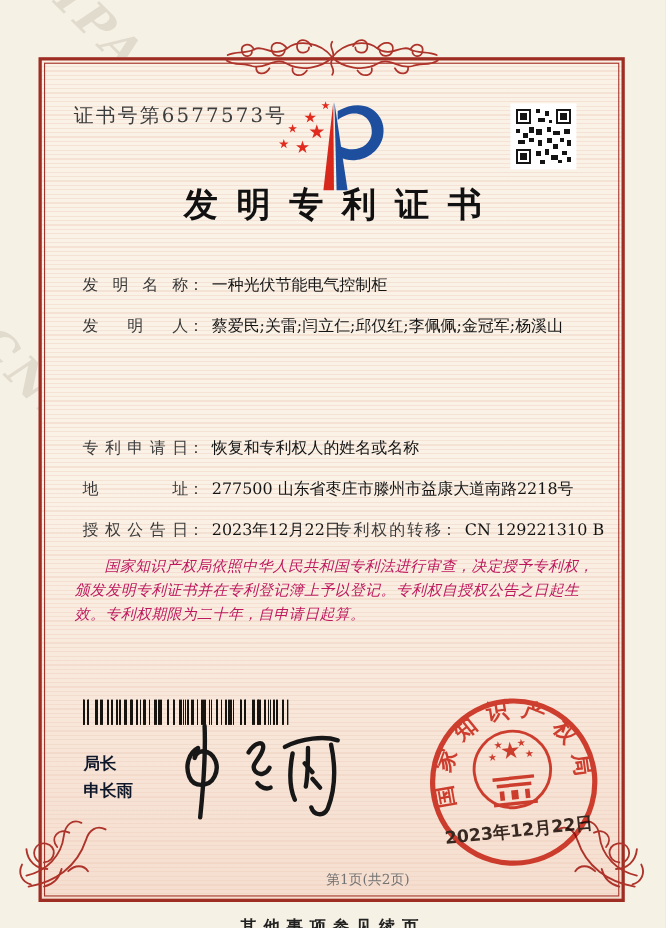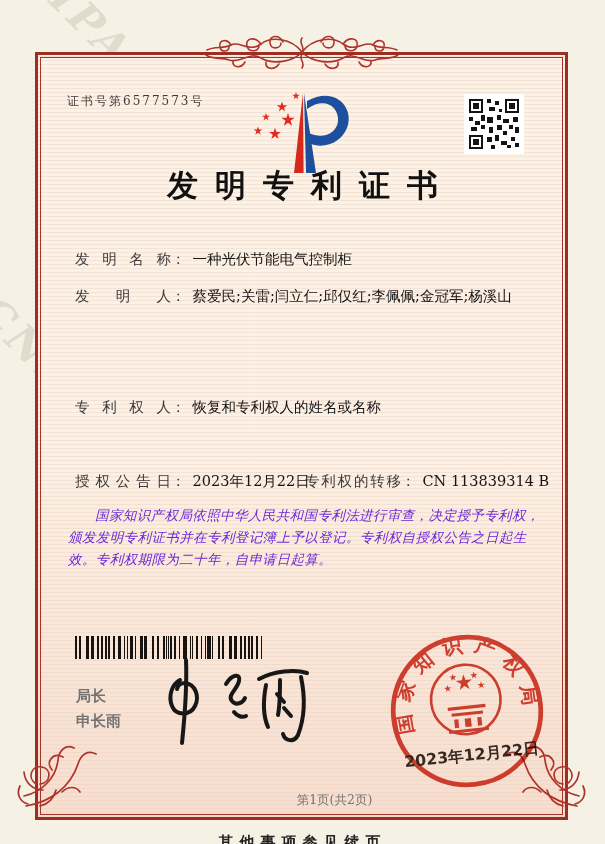--- a/index.html
+++ b/index.html
@@ -19,50 +19,50 @@
     border:3px solid #9e2d24;box-sizing:border-box;
     background:
       linear-gradient(180deg, rgba(250,242,232,0) 50%, rgba(240,205,187,0.55) 100%),
       repeating-linear-gradient(0deg, rgba(213,148,121,0.17) 0 1px, rgba(0,0,0,0) 1px 4px),
       #fbf2e7;
   }
   .frame::before{
     content:"";position:absolute;inset:2px;border:1px solid #a5342a;pointer-events:none;
   }
   .ornament{position:absolute;pointer-events:none;}
-  .cert-no{position:absolute;left:67px;top:93px;font-size:12px;letter-spacing:2px;color:#3c3c3c;}
+  .cert-no{position:absolute;left:67px;top:93px;font-size:18px;letter-spacing:2px;color:#3c3c3c;}
   .qr{position:absolute;left:464px;top:94px;width:60px;height:60px;background:#fff;padding:3px;box-sizing:border-box;}
   .logo{position:absolute;left:250px;top:84px;width:104px;height:92px;}
   .title{
     position:absolute;left:0;top:165px;width:100%;text-align:center;
     font-size:31px;font-weight:bold;letter-spacing:17px;padding-left:17px;box-sizing:border-box;color:#111;font-family:Liberation Serif, serif;
   }
   .row{position:absolute;left:75px;width:470px;font-size:14.5px;color:#161616;}
   .row .lbl{
     display:inline-block;width:96px;text-align:justify;text-align-last:justify;
     vertical-align:top;color:#3a3a3a;
   }
   .row .colon{color:#3a3a3a;margin-right:7px;}
   .row .val{color:#141414;}
   .r1{top:250px}.r2{top:287px}.r3{top:324px}.r4{top:361px}.r5{top:398px}.r6{top:435px}.r7{top:472px}
   .pair2{position:absolute;left:230px;top:0;white-space:nowrap;}
   .pairwrap{position:relative;}
   .paras{
     position:absolute;left:68px;top:505px;width:473px;
-    font-size:13.5px;line-height:1.62;color:#6d28d9;font-style:italic;letter-spacing:0.4px;
+    font-size:13.5px;line-height:1.62;color:#be185d;font-style:italic;letter-spacing:0.4px;
   }
   .paras p{margin:0 0 6px 0;text-indent:2em;}
   .barcode{
     position:absolute;left:75px;top:636px;width:187px;height:23px;
     background-image:
       repeating-linear-gradient(90deg,#17130f 0 2px,rgba(0,0,0,0) 2px 5px,#17130f 5px 6px,rgba(0,0,0,0) 6px 11px),
       repeating-linear-gradient(90deg,#17130f 0 1px,rgba(0,0,0,0) 1px 4px,#17130f 4px 6px,rgba(0,0,0,0) 6px 13px);
   }
-  .signer{position:absolute;left:76px;top:684px;font-family:Liberation Serif, serif;
-    font-size:15px;font-weight:600;color:#737373;line-height:1.65;}
+  .signer{position:absolute;left:76px;top:684px;font-family:Liberation Mono, monospace;
+    font-size:15px;font-weight:600;color:#0f172a;line-height:1.65;}
   .signature{position:absolute;left:146px;top:650px;width:185px;height:100px;}
   .seal{position:absolute;left:388px;top:632px;width:158px;height:158px;mix-blend-mode:multiply;}
   .page-num{position:absolute;left:0;top:792px;width:100%;text-align:center;font-size:12.5px;color:#737373;margin-left:32px;}
   .cont-note{position:absolute;left:0;top:833px;width:100%;text-align:center;font-size:15px;font-weight:bold;color:#222;letter-spacing:6px;}
 </style>
 </head>
 <body>
 
 <div class="page">
 
@@ -170,25 +170,28 @@
 
   <div class="title">发明专利证书</div>
 
   <div class="row r1">
     <span class="lbl">发明名称</span><span class="colon">：</span><span class="val">一种光伏节能电气控制柜</span>
   </div>
   <div class="row r2">
     <span class="lbl">发明人</span><span class="colon">：</span><span class="val">蔡爱民;关雷;闫立仁;邱仅红;李佩佩;金冠军;杨溪山</span>
   </div>
   <div class="row r5">
-    <span class="lbl">专利权人</span><span class="colon">：</span><span class="val">恢复和专利权人的姓名或名称</span>
+    <span class="lbl">专利申请日</span><span class="colon">：</span><span class="val">恢复和专利权人的姓名或名称</span>
+  </div>
+  <div class="row r6">
+    <span class="lbl">地址</span><span class="colon">：</span><span class="val">277500 山东省枣庄市滕州市益康大道南路2218号</span>
   </div>
   <div class="row r7 pairwrap">
     <span><span class="lbl">授权公告日</span><span class="colon">：</span><span class="val">2023年12月22日</span></span>
-    <span class="pair2"><span class="lbl">专利权的转移</span><span class="colon">：</span><span class="val">CN 113839314 B</span></span>
+    <span class="pair2"><span class="lbl">专利权的转移</span><span class="colon">：</span><span class="val">CN 129221310 B</span></span>
   </div>
 
   <div class="paras">
     <p>国家知识产权局依照中华人民共和国专利法进行审查，决定授予专利权，颁发发明专利证书并在专利登记簿上予以登记。专利权自授权公告之日起生效。专利权期限为二十年，自申请日起算。</p>
   </div>
 
   <div class="barcode"></div>
 
   <div class="signer">
     <div>局长</div>

